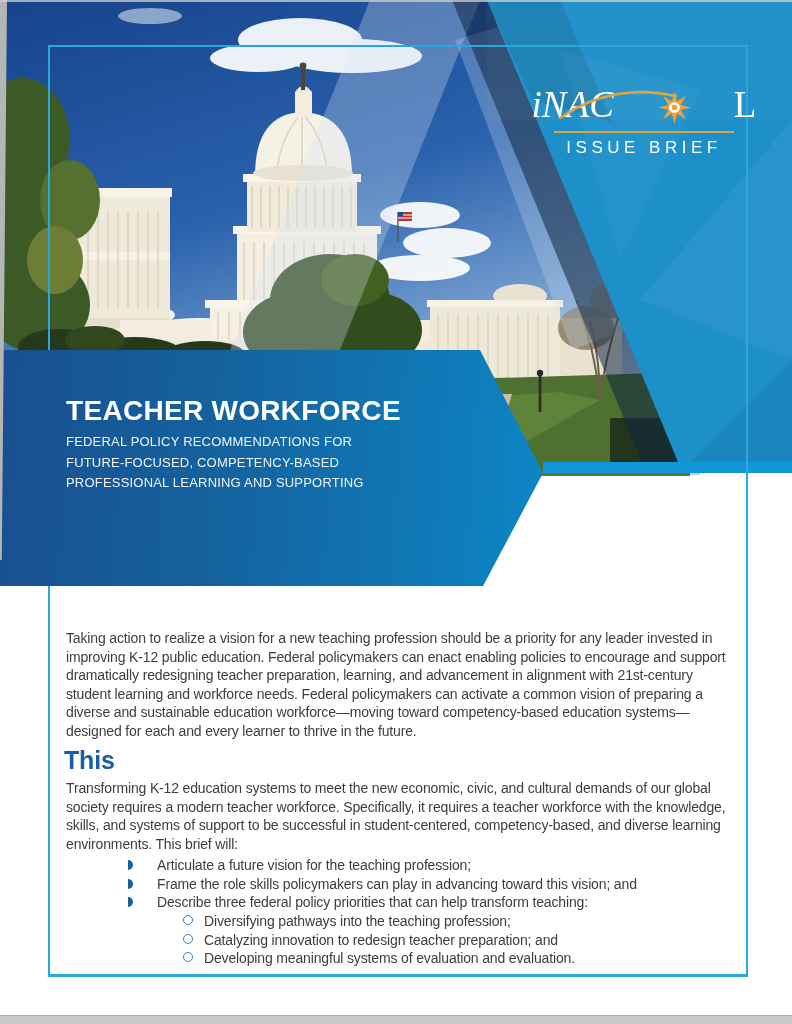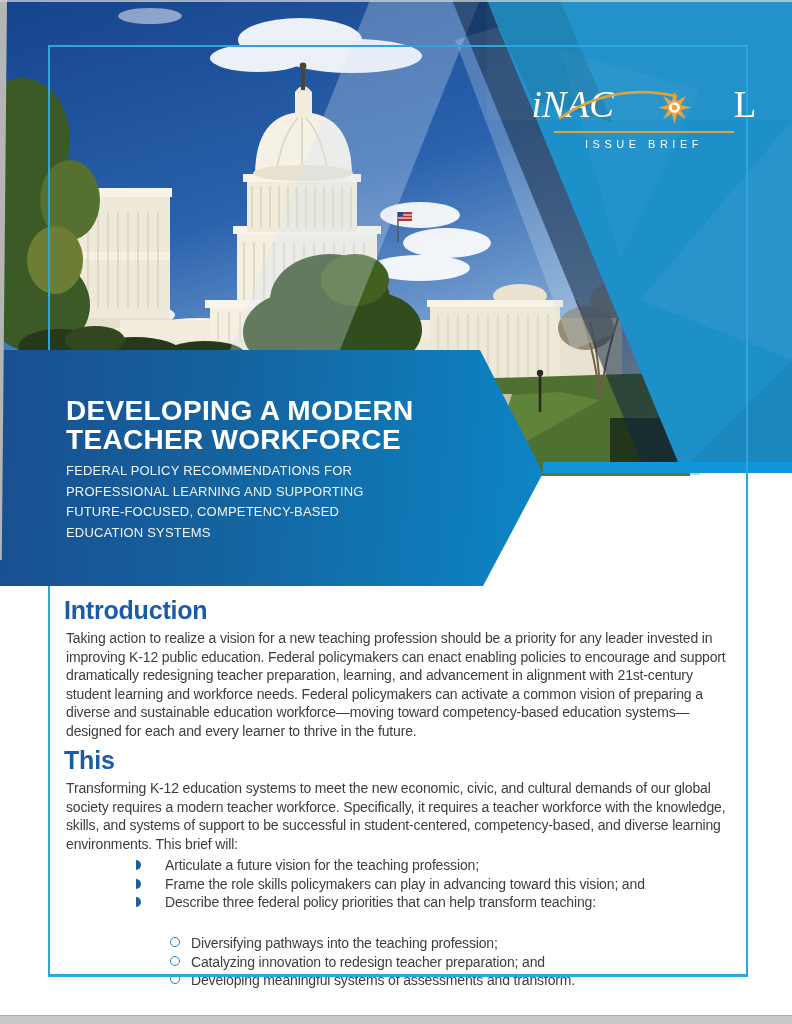--- a/index.html
+++ b/index.html
@@ -23,27 +23,27 @@
   #banner-sub{margin-top:7px;}
   .sub-line{font-size:13px;line-height:20.6px;color:#ffffff;opacity:.93;letter-spacing:.2px;white-space:nowrap;}
   
   #logo{left:554px;top:80px;width:180px;z-index:32;color:#fff;text-align:center;}
   #brand-row{position:relative;height:47px;display:flex;align-items:flex-end;justify-content:center;
              font-family:"Liberation Serif",serif;font-size:37px;line-height:44px;color:#fff;gap:41px;}
   #brand-row .it{font-style:italic;margin-right:1px;}
   #brand-row .star-wrap{width:35px;height:35px;margin:0 1px 2px 1px;}
   #swoosh{position:absolute;left:0;top:-6px;width:180px;height:56px;pointer-events:none;}
   #logo-rule{height:2px;background:#d9a43c;margin-top:4px;}
-  #logo-sub{margin-top:5px;font-size:11px;letter-spacing:4.5px;color:#fff;white-space:nowrap;}
+  #logo-sub{margin-top:5px;font-size:17px;letter-spacing:4.5px;color:#fff;white-space:nowrap;}
   
   .h-blue{position:absolute;left:64px;color:#1c5ba6;font-size:25px;font-weight:bold;letter-spacing:-.2px;z-index:5;}
   .body-par{position:absolute;left:66px;width:668px;color:#3d3d3d;font-size:14px;line-height:18.6px;
             letter-spacing:-.15px;z-index:5;}
-  #bullets{left:136px;top:856px;z-index:5;text-align:center;}
-  #subbullets{left:170px;top:912px;z-index:5;margin-top:22px;}
+  #bullets{left:128px;top:856px;z-index:5;text-align:center;}
+  #subbullets{left:183px;top:912px;z-index:5;}
   .b-row{display:flex;align-items:flex-start;line-height:18.5px;color:#3d3d3d;font-size:14px;letter-spacing:-.15px;}
   .b-marker{flex:0 0 auto;width:5px;height:10px;background:#1c5f9e;border-radius:0 6px 6px 0;margin:4px 24px 0 0;}
   .o-marker{flex:0 0 auto;width:8px;height:8px;border:1.8px solid #2e7fc0;border-radius:50%;margin:3px 11px 0 0;}
   
   #edge-left{left:0;top:0;width:7px;height:560px;background:#b4b6b5;z-index:40;
              clip-path:polygon(0 0,100% 0,25% 100%,0 100%);}
   #edge-top{left:0;top:0;width:792px;height:2px;background:#cfd1d0;opacity:.75;z-index:40;}
   #edge-bottom{left:0;top:1015px;width:792px;height:9px;background:#c6c9c8;z-index:40;border-top:1px solid #a9acab;}
 </style>
 </head>
@@ -176,27 +176,25 @@
     <rect x="543" y="462" width="249" height="11" fill="#0f97da"></rect>
   </svg>
 
   <div class="abs frame" id="frame-top"></div>
   <div class="abs frame" id="frame-left"></div>
   <div class="abs frame" id="frame-right"></div>
   <div class="abs frame" id="frame-bottom"></div>
 
   <div class="abs" id="banner"></div>
   <div class="abs" id="banner-text">
-    <div class="title-line">DEVELOPING A MODERN</div>
     <div class="title-line">TEACHER WORKFORCE</div>
     <div id="banner-sub">
       <div class="sub-line">FEDERAL POLICY RECOMMENDATIONS FOR</div>
+      <div class="sub-line">FUTURE-FOCUSED, COMPETENCY-BASED</div>
       <div class="sub-line">PROFESSIONAL LEARNING AND SUPPORTING</div>
-      <div class="sub-line">FUTURE-FOCUSED, COMPETENCY-BASED</div>
-      <div class="sub-line">EDUCATION SYSTEMS</div>
     </div>
   </div>
 
   <div class="abs" id="logo">
     <div id="brand-row">
       <span class="it">iNAC</span>
       <span class="star-wrap">
         <svg width="35" height="35" viewBox="0 0 34 34">
           <polygon fill="#efa13c" points="17,1 19.5,11 28.3,5.7 23,14.5 33,17 23,19.5 28.3,28.3 19.5,23 17,33 14.5,23 5.7,28.3 11,19.5 1,17 11,14.5 5.7,5.7 14.5,11"></polygon>
           <circle cx="17" cy="17" r="5.2" fill="#ffffff"></circle>
@@ -205,21 +203,20 @@
       </span>
       <span>L</span>
       <svg id="swoosh" viewBox="0 0 180 56">
         <path d="M6,44 Q58,8 122,22" stroke="#dca33f" stroke-width="2.6" fill="none" stroke-linecap="round"></path>
       </svg>
     </div>
     <div id="logo-rule"></div>
     <div id="logo-sub">ISSUE BRIEF</div>
   </div>
 
-  <div class="h-blue" style="top:596px;">Introduction</div>
   <div class="body-par" style="top:629px;">Taking action to realize a vision for a new teaching profession should be a priority for any leader invested in improving K-12 public education. Federal policymakers can enact enabling policies to encourage and support dramatically redesigning teacher preparation, learning, and advancement in alignment with 21st-century student learning and workforce needs. Federal policymakers can activate a common vision of preparing a diverse and sustainable education workforce—moving toward competency-based education systems—designed for each and every learner to thrive in the future.</div>
 
   <div class="h-blue" style="top:746px;">This</div>
   <div class="body-par" style="top:779px;">Transforming K-12 education systems to meet the new economic, civic, and cultural demands of our global society requires a modern teacher workforce. Specifically, it requires a teacher workforce with the knowledge, skills, and systems of support to be successful in student-centered, competency-based, and diverse learning environments. This brief will:</div>
 
   <div class="abs" id="bullets">
     <div class="b-row">
       <span class="b-marker"></span>
       <span>Articulate a future vision for the teaching profession;</span>
     </div>
@@ -237,21 +234,21 @@
     <div class="b-row">
       <span class="o-marker"></span>
       <span>Diversifying pathways into the teaching profession;</span>
     </div>
     <div class="b-row">
       <span class="o-marker"></span>
       <span>Catalyzing innovation to redesign teacher preparation; and</span>
     </div>
     <div class="b-row">
       <span class="o-marker"></span>
-      <span>Developing meaningful systems of assessments and transform.</span>
+      <span>Developing meaningful systems of evaluation and evaluation.</span>
     </div>
   </div>
 
   <div class="abs" id="edge-left"></div>
   <div class="abs" id="edge-top"></div>
   <div class="abs" id="edge-bottom"></div>
 
 </div>
 
 </body></html>

